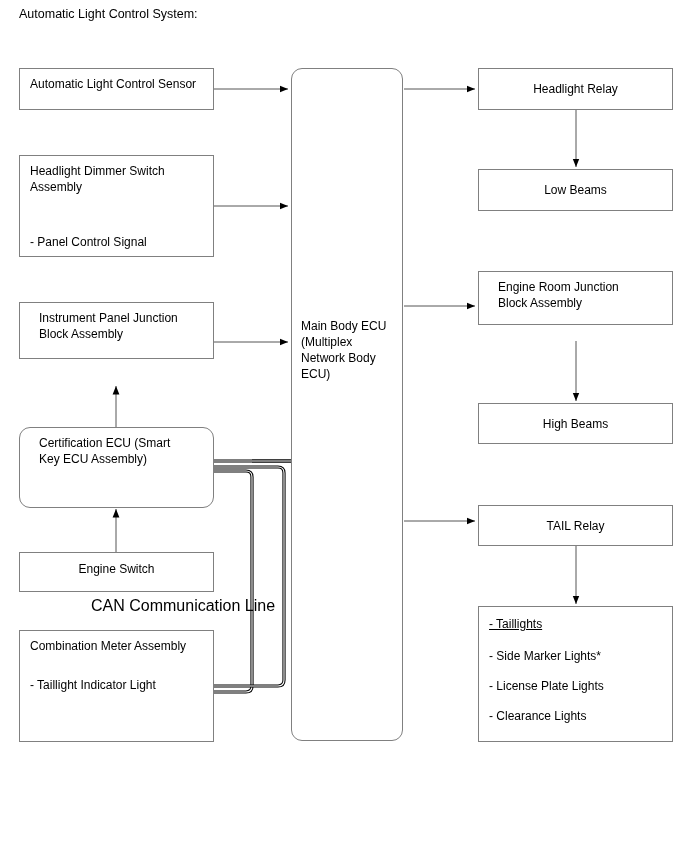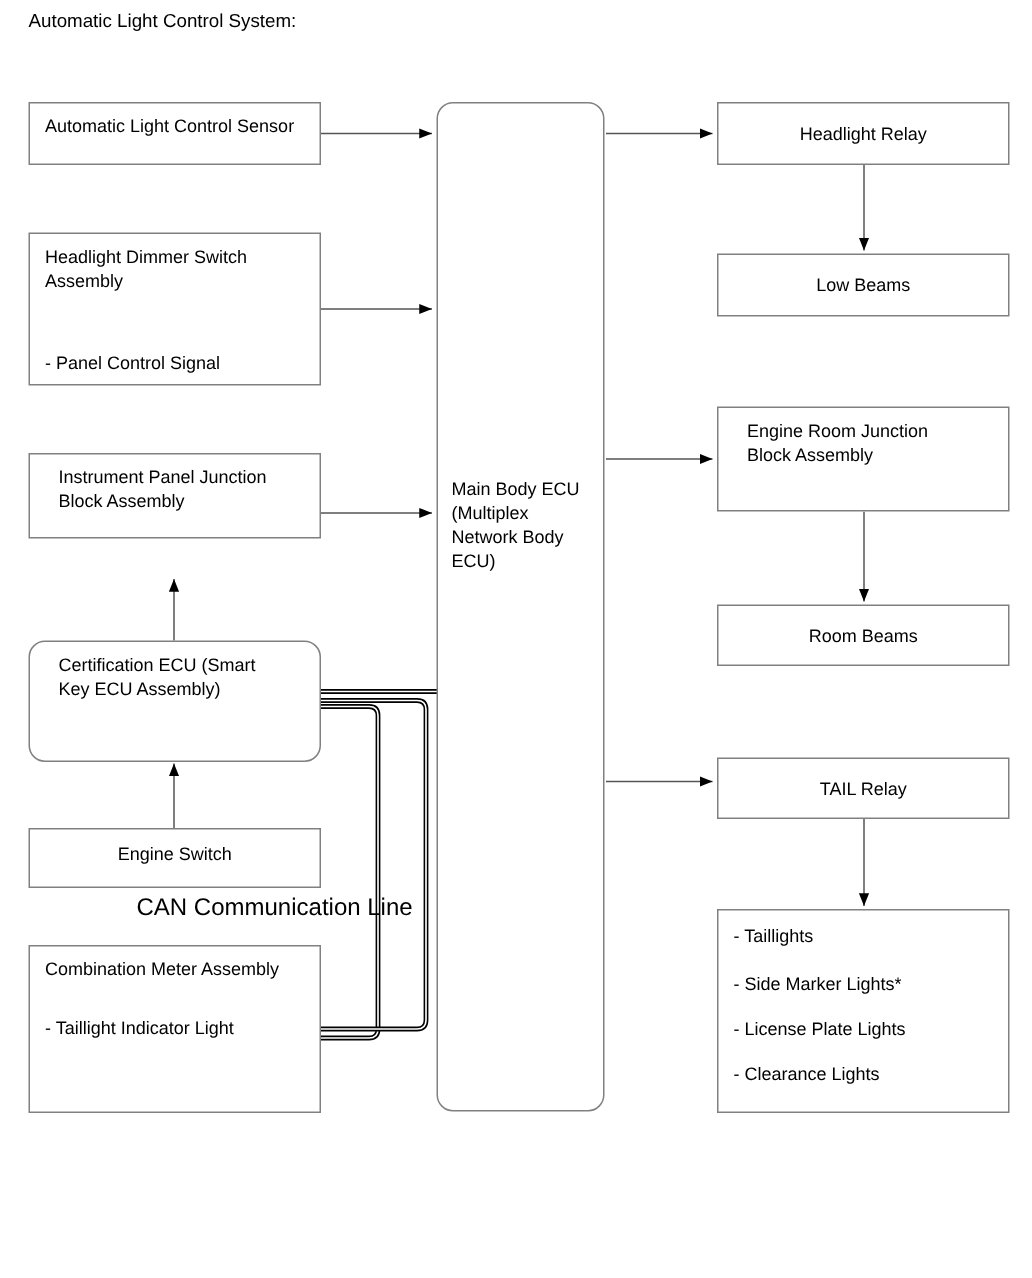--- a/index.html
+++ b/index.html
@@ -190,34 +190,34 @@
   </div>
 
   <div class="box" style="left:478px; top:68px; width:195px; height:42px;">
     <span class="lbl ctr">Headlight Relay</span>
   </div>
 
   <div class="box" style="left:478px; top:169px; width:195px; height:42px;">
     <span class="lbl ctr">Low Beams</span>
   </div>
 
-  <div class="box" style="left:478px; top:271px; width:195px; height:70px;">
+  <div class="box" style="left:478px; top:271px; width:195px; height:54px;">
     <span class="lbl tl2">Engine Room Junction
 Block Assembly</span>
   </div>
 
   <div class="box" style="left:478px; top:403px; width:195px; height:41px;">
-    <span class="lbl ctr">Room Beams</span>
+    <span class="lbl ctr">High Beams</span>
   </div>
 
   <div class="box" style="left:478px; top:505px; width:195px; height:41px;">
     <span class="lbl ctr">TAIL Relay</span>
   </div>
 
   <div class="box list-box" style="left:478px; top:606px; width:195px; height:136px;">
-    <span class="row" style="top:9px;">- Taillights</span>
+    <span class="row" style="top:9px;text-decoration:underline;">- Taillights</span>
     <span class="row" style="top:41px;">- Side Marker Lights*</span>
     <span class="row" style="top:71px;">- License Plate Lights</span>
     <span class="row" style="top:101px;">- Clearance Lights</span>
   </div>
 
 
 </div>
 
 </body></html>

